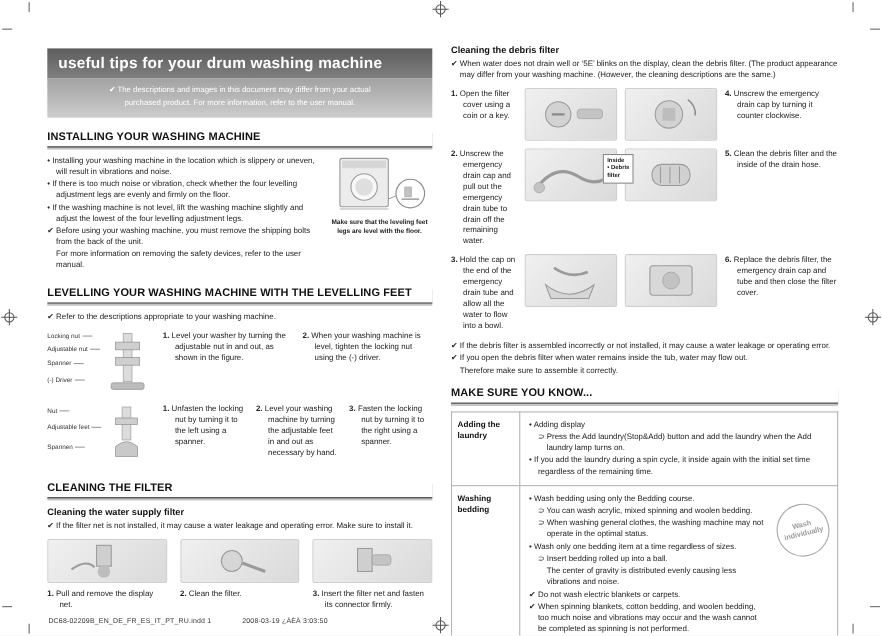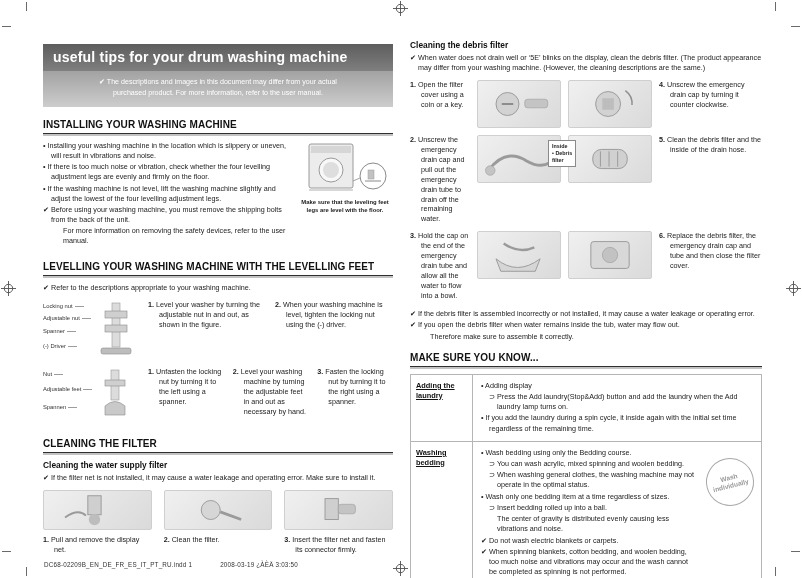--- a/index.html
+++ b/index.html
@@ -23,21 +23,21 @@
   .sec-heading{font-size:10px;font-weight:bold;letter-spacing:.1px;color:#111;
                border-bottom:1px solid #2f2f2f;box-shadow:0 2px 0 #c3c3c3;
                padding-bottom:3px;margin-bottom:7px;}
   .sub-heading{font-size:8.4px;font-weight:bold;margin-bottom:3px;color:#111;}
   .mt12{margin-top:13px;}
   .mt10{margin-top:10px;}
 
   
   .txt{font-size:7.2px;line-height:1.38;color:#222;}
   .hang{padding-left:8px;text-indent:-8px;margin-bottom:1.5px;}
-  .cont{margin-left:20px;margin-bottom:1.5px;}
+  .cont{margin-left:8px;margin-bottom:1.5px;}
   .step{font-size:7.2px;line-height:1.38;padding-left:11px;text-indent:-11px;color:#222;}
   .step-n{font-weight:bold;margin-right:2px;}
 
   
   .install-body{display:flex;gap:6px;margin-bottom:2px;}
   .install-bullets{flex:1;}
   .install-fig{width:96px;flex:none;text-align:center;}
   .fig-caption{font-size:5.9px;font-weight:bold;line-height:1.3;margin-top:2px;color:#222;}
 
   
@@ -64,21 +64,21 @@
   .dnote{margin-bottom:7px;}
   .debris-grid{display:grid;grid-template-columns:60px 84px 84px 1fr;column-gap:7px;row-gap:7px;
                align-items:start;margin-bottom:8px;}
   .callout{position:absolute;left:-20px;top:5px;background:#fff;border:1px solid #8a8a8a;
            font-size:5.4px;line-height:1.3;padding:2px 3px;font-weight:bold;color:#222;z-index:2;
            white-space:nowrap;}
 
   
   .know{width:100%;border-collapse:collapse;margin-top:3px;}
   .know td{border:1px solid #b5b5b5;vertical-align:top;}
-  .k-label{width:62px;font-weight:bold;font-size:7.4px;line-height:1.35;padding:6px 5px;color:#111;text-decoration:underline;}
+  .k-label{width:62px;font-weight:bold;font-size:7.4px;line-height:1.35;padding:6px 5px;color:#111;}
   .k-body{font-size:7.2px;line-height:1.42;padding:6px 8px;position:relative;color:#222;}
   .k-bed{padding-right:66px;height:158px;}
   .k-add{height:58px;}
   .kl{margin-bottom:1px;}
   .lvl1{padding-left:8px;text-indent:-8px;}
   .lvl2{margin-left:8px;padding-left:8px;text-indent:-8px;}
   .lvl2c{margin-left:16px;}
   .badge{position:absolute;right:7px;top:16px;width:48px;height:48px;border-radius:50%;
          border:1.5px solid #a8a8a8;display:flex;align-items:center;justify-content:center;
          transform:rotate(-14deg);color:#9b9b9b;font-size:6.6px;font-weight:bold;text-align:center;

